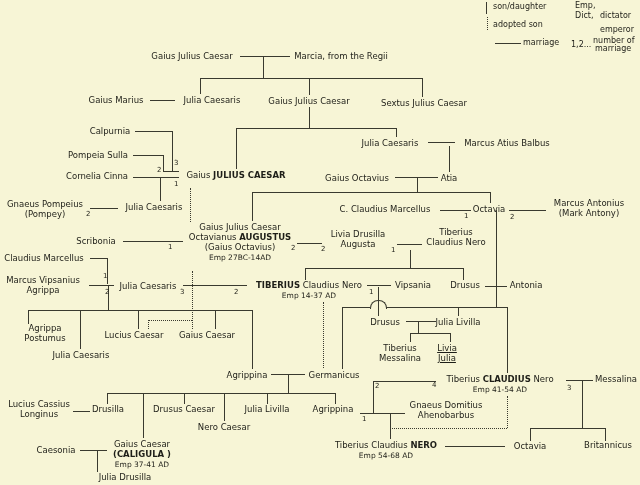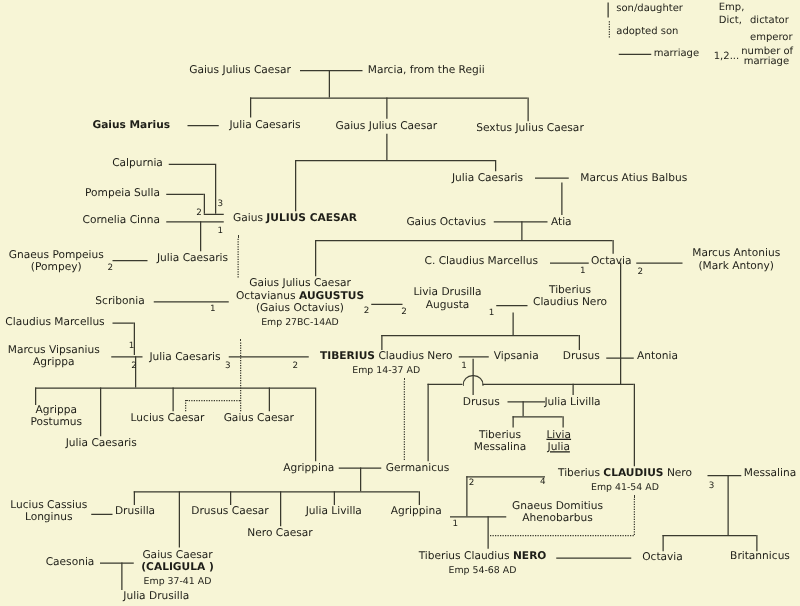--- a/index.html
+++ b/index.html
@@ -48,21 +48,21 @@
     <span class="lg" style="left:571px;top:40px;">1,2...</span>
     <span class="lg" style="left:593px;top:36px;">number of</span>
     <span class="lg" style="left:595px;top:44px;">marriage</span>
   </div>
 <div class="person" style="left: 192px; top: 51px;">
       <div><span>Gaius Julius Caesar</span></div>
     </div>
     <div class="person" style="left: 341px; top: 51px;">
       <div><span>Marcia, from the Regii</span></div>
     </div>
-    <div class="person" style="left: 105px; top: 95px; font-weight: bold;">
+    <div class="person" style="left: 116px; top: 95px;">
       <div><span>Gaius Marius</span></div>
     </div>
     <div class="person" style="left: 212px; top: 95px;">
       <div><span>Julia Caesaris</span></div>
     </div>
     <div class="person" style="left: 309px; top: 96px;">
       <div><span>Gaius Julius Caesar</span></div>
     </div>
     <div class="person" style="left: 424px; top: 98px;">
       <div><span>Sextus Julius Caesar</span></div>

